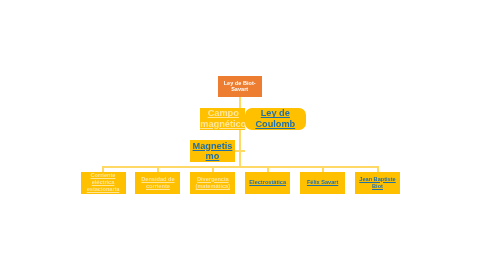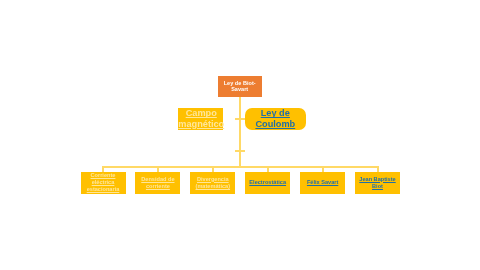--- a/index.html
+++ b/index.html
@@ -45,27 +45,30 @@
   <div class="conn" style="left:157.1px;top:166.3px;width:1.9px;height:6.1px;"></div>
   <div class="conn" style="left:212.0px;top:166.3px;width:1.9px;height:6.1px;"></div>
   <div class="conn" style="left:266.9px;top:166.3px;width:1.9px;height:6.1px;"></div>
   <div class="conn" style="left:321.8px;top:166.3px;width:1.9px;height:6.1px;"></div>
   <div class="conn" style="left:376.7px;top:166.3px;width:1.9px;height:6.1px;"></div>
 
   <div class="node root" style="left:217.8px;top:75.6px;width:43.8px;height:21.0px;">
     <span>Ley de Biot-Savart</span>
   </div>
 
-  <div class="node box pale wide" style="left:178px;top:107.8px;width:45.0px;height:21.8px;">
+  <div class="node box pale wide" style="left:200px;top:107.8px;width:45.0px;height:21.8px;">
     <span>Campo magnético</span>
   </div>
   <div class="node box blue" style="left:244.8px;top:107.8px;width:61px;height:21.8px;border-radius:7px;">
     <span>Ley de Coulomb</span>
   </div>
 
+  <div class="node box blue" style="left:190.0px;top:139.9px;width:45.0px;height:21.8px;">
+    <span>Magnetismo</span>
+  </div>
 
   <div class="node box leaf pale" style="left:80.5px;top:172.1px;width:45.0px;height:21.5px;">
     <span>Corriente eléctrica estacionaria</span>
   </div>
   <div class="node box leaf pale" style="left:135.4px;top:172.1px;width:45.0px;height:21.5px;">
     <span>Densidad de corriente</span>
   </div>
   <div class="node box leaf pale" style="left:190.3px;top:172.1px;width:45.0px;height:21.5px;">
     <span>Divergencia (matemática)</span>
   </div>

